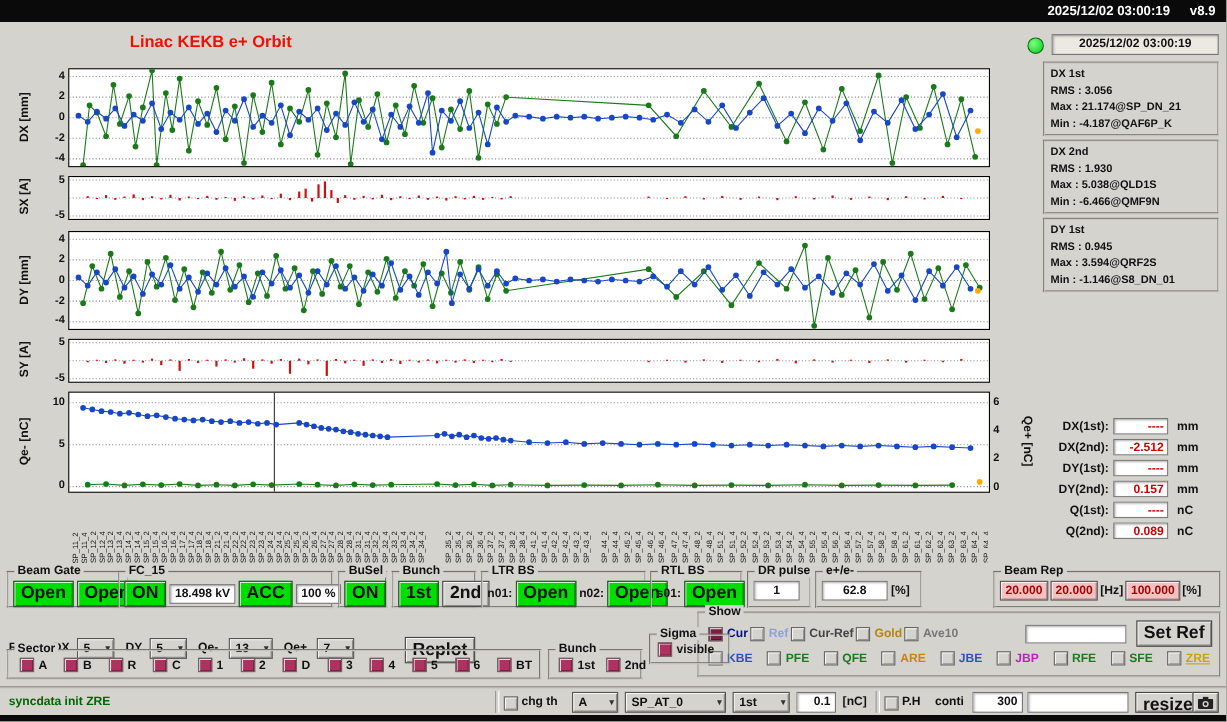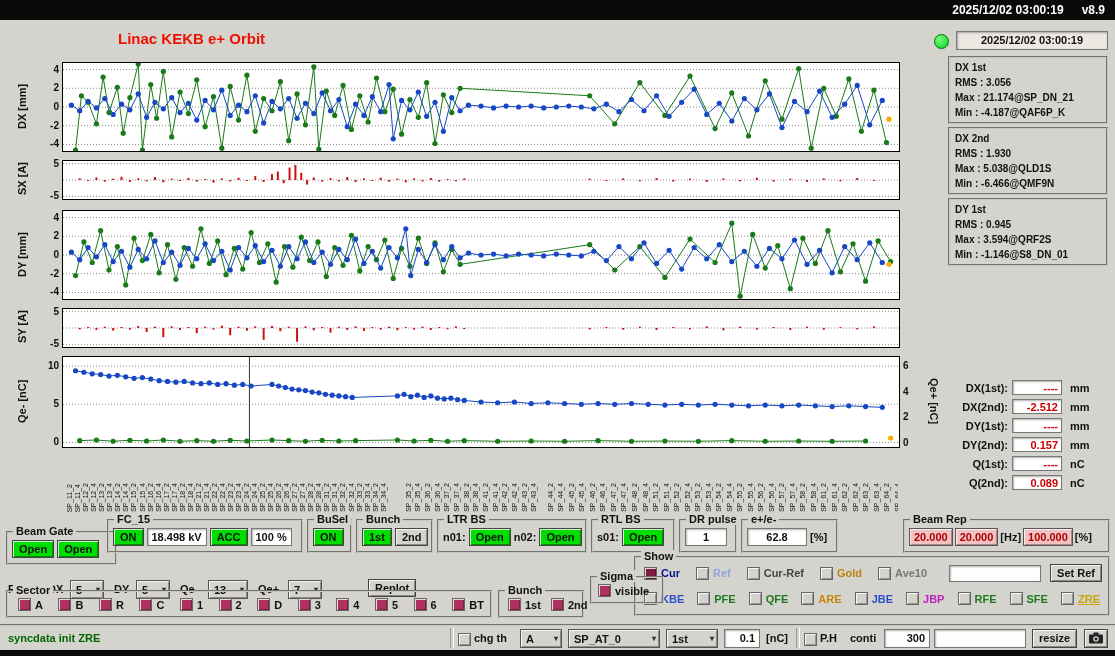--- a/index.html
+++ b/index.html
@@ -34,21 +34,21 @@
   .mrow{position:absolute;left:948px;width:162px;height:19px;}
   .mlabel{position:absolute;left:0;top:2px;width:60px;text-align:right;font-weight:bold;}
   .mval{position:absolute;left:64px;top:0;width:50px;height:15px;background:#fff;border:1px solid #777;
         box-shadow:inset 1px 1px 2px rgba(0,0,0,.3);color:#cc0000;font-weight:bold;text-align:right;
         padding:1px 3px 0 0;box-sizing:border-box;}
   .munit{position:absolute;left:122px;top:2px;font-weight:bold;}
   
   .group{position:absolute;border:2px groove #c9c6c0;box-sizing:border-box;}
   .group-label{position:absolute;top:-8px;left:5px;background:#d5d3ce;padding:0 3px;font-weight:bold;font-size:11px;white-space:nowrap;}
   .grow{position:absolute;left:4px;right:4px;top:7px;display:flex;align-items:center;gap:3px;}
-  .btn{display:inline-block;font-weight:bold;font-size:11px;padding:2px 6px;border:1px solid #444;cursor:default;
+  .btn{display:inline-block;font-weight:bold;font-size:16px;padding:2px 6px;border:1px solid #444;cursor:default;
        box-shadow:inset 1px 1px 0 rgba(255,255,255,.8),inset -1px -1px 0 rgba(0,0,0,.35);white-space:nowrap;text-align:center;}
   .btn.green{background:#00dd00;}
   .btn.gray{background:#d5d3ce;}
   .field{display:inline-block;background:#fff;border:1px solid #777;box-shadow:inset 1px 1px 2px rgba(0,0,0,.3);
          font-weight:bold;font-size:11px;padding:2px 4px;white-space:nowrap;box-sizing:border-box;
          font-family:"Liberation Sans",sans-serif;}
   .pink{display:inline-block;background:#f2c2c2;color:#aa0000;border:1px solid #555;font-weight:bold;
         box-shadow:inset 1px 1px 0 rgba(255,255,255,.7),inset -1px -1px 0 rgba(0,0,0,.3);padding:2px 4px;}
   .glabel{font-weight:bold;white-space:nowrap;}
   .combo{display:inline-flex;align-items:center;justify-content:space-between;background:#d5d3ce;
@@ -836,21 +836,21 @@
       <span class="mval">----</span>
       <span class="munit">nC</span>
     </div>
     <div class="mrow" style="top: 475px;">
       <span class="mlabel">Q(2nd):</span>
       <span class="mval">0.089</span>
       <span class="munit">nC</span>
     </div>
     <div id="mon-rows-anchor"></div>
 
-  <div class="group" id="g-beamgate" style="left:6px;top:531px;width:111px;height:34px">
+  <div class="group" id="g-beamgate" style="left:6px;top:519px;width:111px;height:34px">
     <span class="group-label">Beam Gate</span>
     <div class="grow">
       <span class="btn green">Open</span>
       <span class="btn green">Open</span>
     </div>
   </div>
 
   <div class="group" id="g-fc15" style="left:107px;top:519px;width:196px;height:34px">
     <span class="group-label">FC_15</span>
     <div class="grow">
@@ -941,21 +941,21 @@
     <span class="combo" style="left:288px;width:34px">
         <span>7</span>
         <span class="carr">▾</span>
       </span>
     <span class="btn gray" style="position:absolute;left:368px;top:1px">Replot</span>
   </div>
 
   <div class="group" id="g-show" style="left:634px;top:556px;width:476px;height:60px">
     <span class="group-label">Show</span>
     <div style="position:absolute;left:8px;right:6px;top:6px;display:flex;align-items:center;gap:9px">
-      <div id="show-items1" class="cbrow" style="gap:16px">
+      <div id="show-items1" class="cbrow" style="gap:2px">
           <span class="cb-item">
             <span class="cb" style="background: rgb(125, 29, 66);"></span>
             <span class="cb-label" style="color: rgb(0, 18, 139);">Cur</span>
           </span>
           <span class="cb-item">
             <span class="cb"></span>
             <span class="cb-label" style="color: rgb(143, 162, 224);">Ref</span>
           </span>
           <span class="cb-item">
             <span class="cb"></span>

